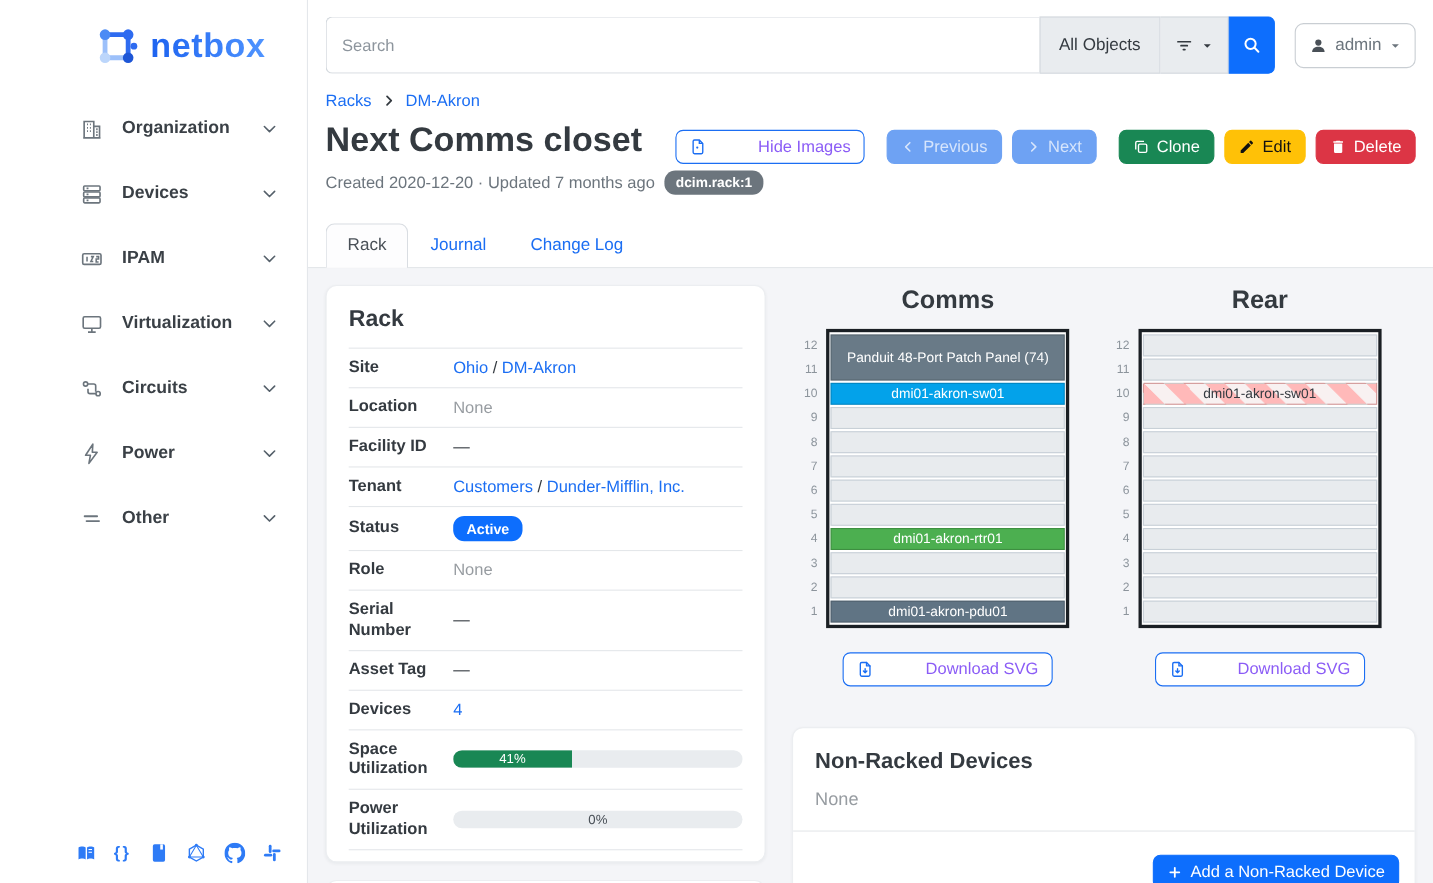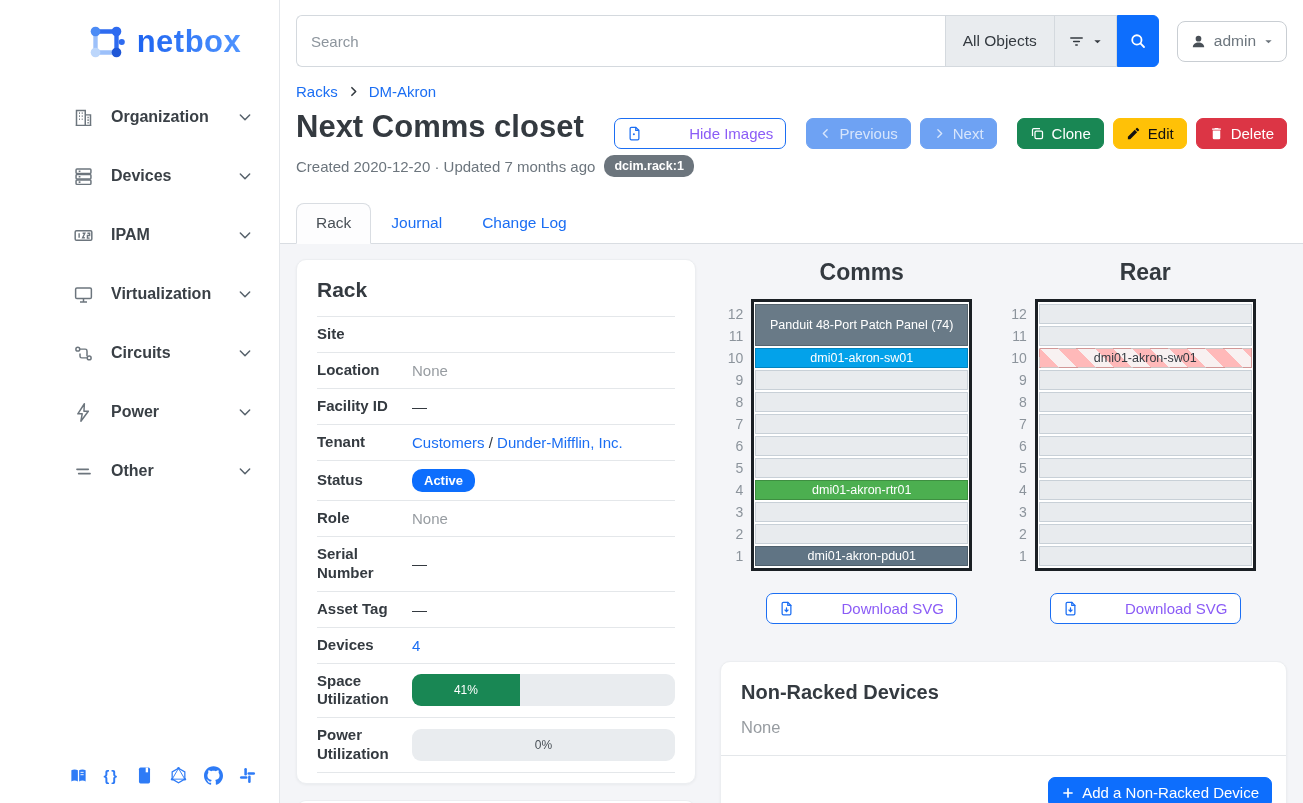--- a/index.html
+++ b/index.html
@@ -62,33 +62,33 @@
   .left-col { width:400px; min-width:400px; display:flex; flex-direction:column; }
   .rack-card { padding:18px 20px 10px; }
   .card-title { font-size:21px; font-weight:bold; color:#343a40; margin-bottom:14px; }
   .attr-row { display:flex; align-items:center; padding:8px 0; border-top:1px solid #e4e7ea; font-size:15px; min-height:36px; }
   .attr-row:last-child { border-bottom:1px solid #e4e7ea; }
   .attr-label { width:95px; min-width:95px; font-weight:bold; color:#343a40; line-height:1.25; }
   .attr-value { flex:1; color:#343a40; padding-left:0; }
   .attr-value a { color:#1b6ef3; text-decoration:none; cursor:pointer; }
   .muted { color:#979ca1; }
   .status-badge { display:inline-block; background:#0d6efd; color:#fff; font-size:13px; font-weight:bold; padding:4px 12px; border-radius:10px; }
-  .progress { flex:1; height:32px; background:#e9ecef; border-radius:9px; overflow:hidden; position:relative; }
+  .progress { flex:1; height:16px; background:#e9ecef; border-radius:9px; overflow:hidden; position:relative; }
   .progress-fill { height:100%; background:#198754; display:flex; align-items:center; justify-content:center; color:#fff; font-size:12px; }
   .progress-center-label { position:absolute; inset:0; display:flex; align-items:center; justify-content:center; font-size:12px; color:#495057; }
   .card-stub { margin-top:16px; height:16px; border-radius:10px 10px 0 0; background:#fff; border:1px solid #eceef1; border-bottom:none; }
 
   
   .right-col { flex:1; display:flex; flex-direction:column; }
   .elevations { display:flex; }
   .elevation { flex:1; display:flex; flex-direction:column; align-items:center; }
   .elev-title { font-size:23px; font-weight:bold; color:#343a40; margin:0 0 13px; }
   .rack-wrap { position:relative; }
   .unit-nums { position:absolute; left:-28px; top:4px; }
-  .unit-num { height:22px; line-height:22px; font-size:14px; color:#8c949c; text-align:right; width:20px; }
+  .unit-num { height:22px; line-height:22px; font-size:11px; color:#8c949c; text-align:right; width:20px; }
   .rack { border:3px solid #1a1f24; background:#fff; width:221px; padding:2px 1px 1px; }
   .ru { height:20px; margin-bottom:2px; border:1px solid #c8d0d7; background:#e8ebee; }
   .ru:last-child { margin-bottom:1px; }
   .ru-dev { display:flex; align-items:center; justify-content:center; font-size:12.5px; cursor:pointer; border-color:rgba(0,0,0,.18); }
   .ru-hatch { background:repeating-linear-gradient(45deg,#ffb9b9 0 13px,#f8f1f1 13px 26px); }
   .download-btn { margin:22px auto 0; }
 
   .non-racked { margin-top:37px; width:100%; }
   .nr-head { padding:19px 20px 6px; }
   .nr-title { font-size:20px; font-weight:bold; color:#343a40; }
@@ -384,20 +384,25 @@
     </div>
 
     <div class="content-body">
 
       <div class="left-col">
         <div class="card rack-card">
           <div class="card-title">Rack</div>
 
           <div class="attr-row">
             <div class="attr-label">Site</div>
+            <div class="attr-value">
+              <a>Ohio</a>
+              <span>/</span>
+              <a>DM-Akron</a>
+            </div>
           </div>
           <div class="attr-row">
             <div class="attr-label">Location</div>
             <div class="attr-value muted">None</div>
           </div>
           <div class="attr-row">
             <div class="attr-label">Facility ID</div>
             <div class="attr-value">—</div>
           </div>
           <div class="attr-row">

